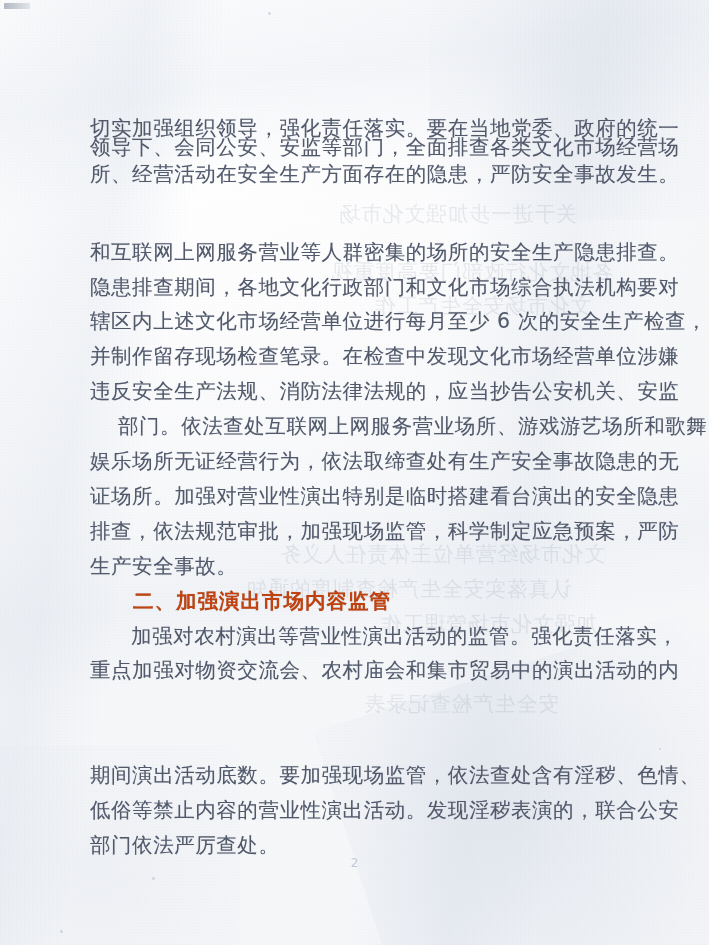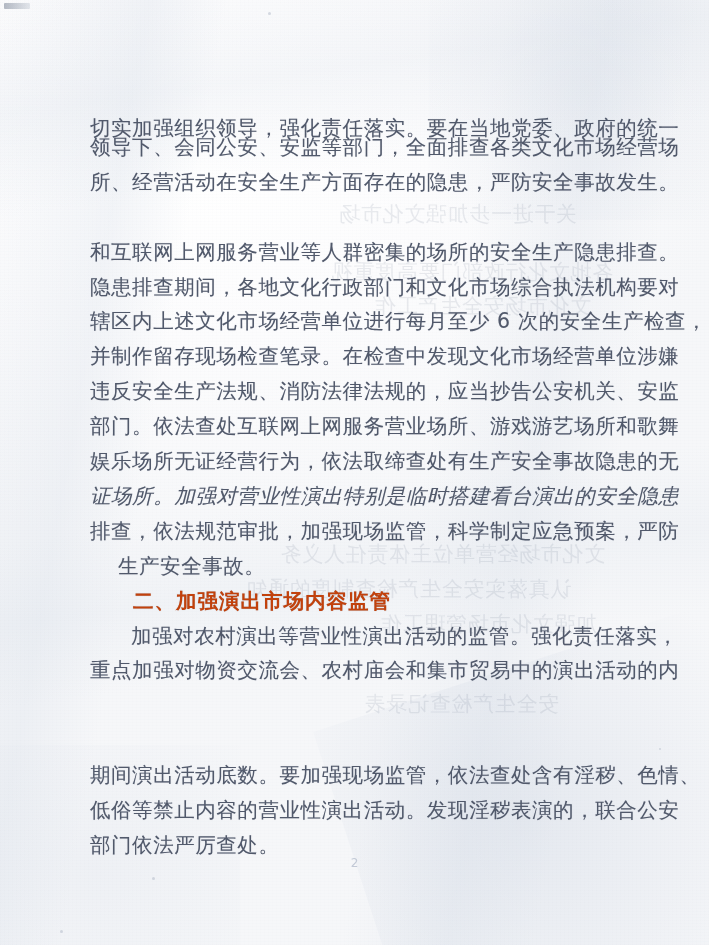--- a/index.html
+++ b/index.html
@@ -190,31 +190,31 @@
       <div class="speck" style="left: 596px; top: 640px; width: 2px; height: 2px;"></div>
       <div class="speck" style="left: 330px; top: 489px; width: 2px; height: 2px;"></div>
       <div class="speck" style="left: 60px; top: 930px; width: 3px; height: 3px;"></div>
       <div class="speck" style="left: 441px; top: 326px; width: 2px; height: 2px;"></div>
       <div class="speck" style="left: 659px; top: 748px; width: 2px; height: 2px;"></div>
     </div>
 
   <div class="text-layer" id="text-layer">
       <div class="ln" style="top: 118px;">切实加强组织领导，强化责任落实。要在当地党委、政府的统一</div>
       <div class="ln" style="top: 136.9px;">领导下、会同公安、安监等部门，全面排查各类文化市场经营场</div>
-      <div class="ln" style="top: 172px;">所、经营活动在安全生产方面存在的隐患，严防安全事故发生。</div>
+      <div class="ln" style="top: 164px;">所、经营活动在安全生产方面存在的隐患，严防安全事故发生。</div>
       <div class="ln" style="top: 241.6px;">和互联网上网服务营业等人群密集的场所的安全生产隐患排查。</div>
       <div class="ln" style="top: 276.5px;">隐患排查期间，各地文化行政部门和文化市场综合执法机构要对</div>
       <div class="ln" style="top: 311.4px;">辖区内上述文化市场经营单位进行每月至少 6 次的安全生产检查，</div>
       <div class="ln" style="top: 346.3px;">并制作留存现场检查笔录。在检查中发现文化市场经营单位涉嫌</div>
       <div class="ln" style="top: 381.2px;">违反安全生产法规、消防法律法规的，应当抄告公安机关、安监</div>
-      <div class="ln" style="top: 416.1px;">部门。依法查处互联网上网服务营业场所、游戏游艺场所和歌舞</div>
+      <div class="ln" style="top: 416.1px; margin-left: 28px;">部门。依法查处互联网上网服务营业场所、游戏游艺场所和歌舞</div>
       <div class="ln" style="top: 451px;">娱乐场所无证经营行为，依法取缔查处有生产安全事故隐患的无</div>
-      <div class="ln" style="top: 485.9px; font-style: italic;">证场所。加强对营业性演出特别是临时搭建看台演出的安全隐患</div>
+      <div class="ln" style="top: 485.9px;">证场所。加强对营业性演出特别是临时搭建看台演出的安全隐患</div>
       <div class="ln" style="top: 520.8px;">排查，依法规范审批，加强现场监管，科学制定应急预案，严防</div>
-      <div class="ln" style="top: 555.7px; margin-left: 28px;">生产安全事故。</div>
+      <div class="ln" style="top: 555.7px;">生产安全事故。</div>
       <div class="ln heading" style="top: 590.6px;">二、加强演出市场内容监管</div>
       <div class="ln indent" style="top: 625.5px;">加强对农村演出等营业性演出活动的监管。强化责任落实，</div>
       <div class="ln" style="top: 660.4px;">重点加强对物资交流会、农村庙会和集市贸易中的演出活动的内</div>
       <div class="ln" style="top: 765.1px;">期间演出活动底数。要加强现场监管，依法查处含有淫秽、色情、</div>
       <div class="ln" style="top: 800px;">低俗等禁止内容的营业性演出活动。发现淫秽表演的，联合公安</div>
       <div class="ln" style="top: 834.9px;">部门依法严厉查处。</div>
     </div>
 
   <div class="folio">2</div>
 

